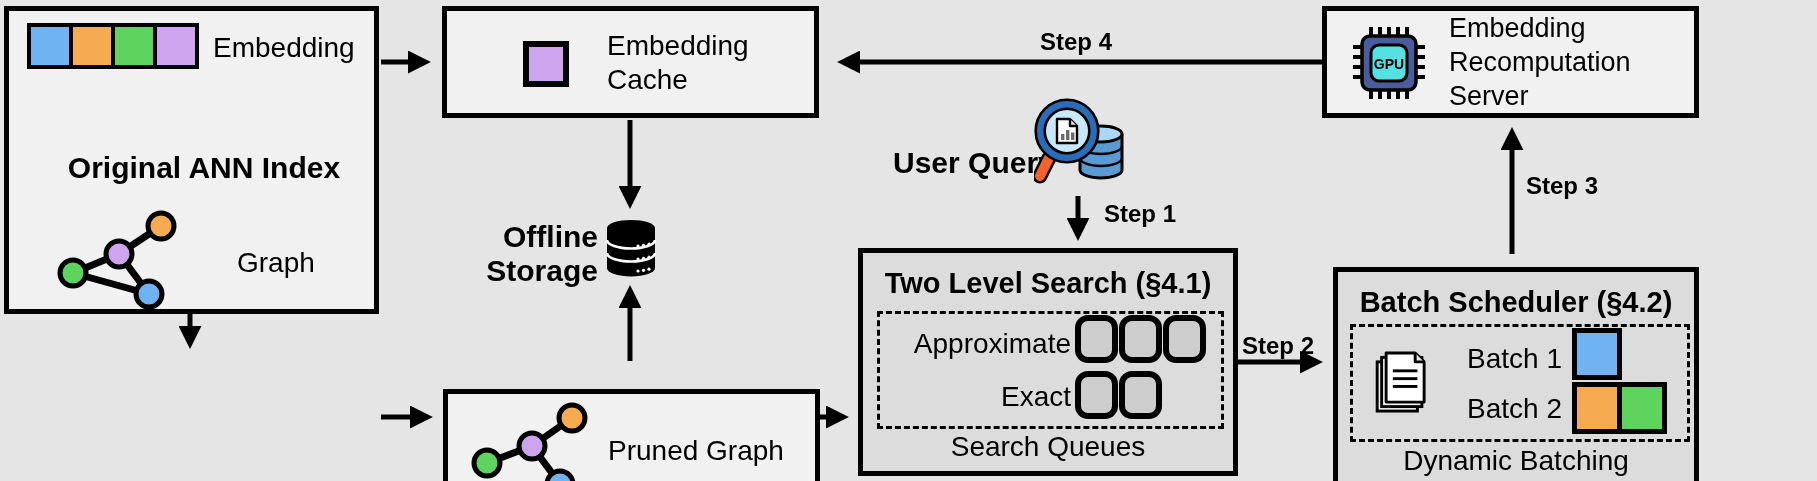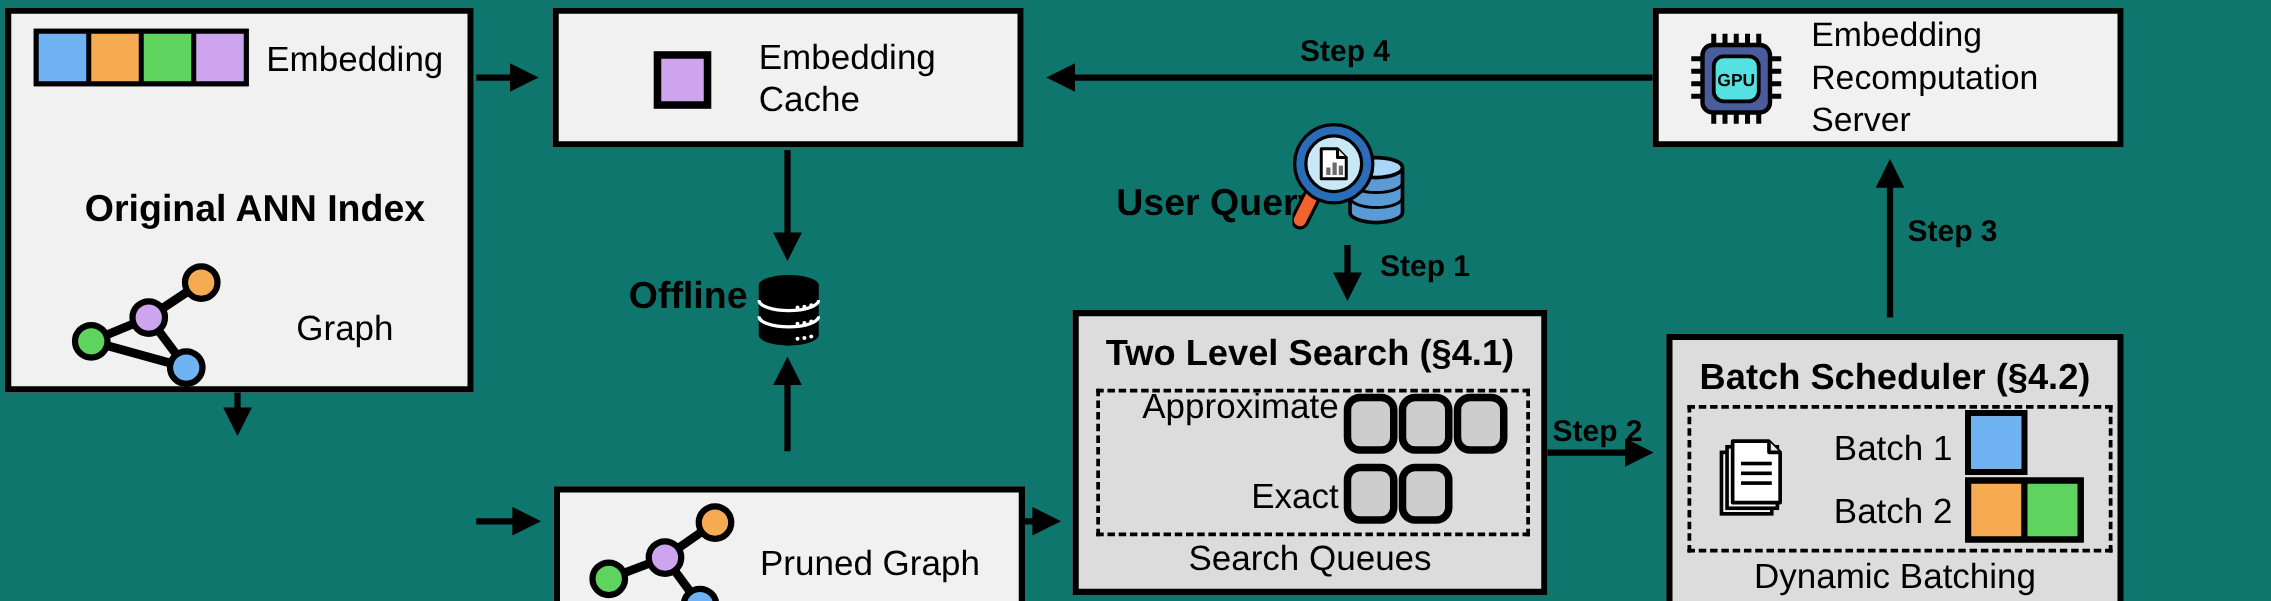--- a/index.html
+++ b/index.html
@@ -5,21 +5,21 @@
   :root{
     --blue:#6FB3F2; --orange:#F6AB52; --green:#5ED45E; --purple:#CFA4EF;
     --box-light:#F1F1F1; --box-dark:#DCDCDC; --queue-fill:#CDCDCD;
     --gpu-chip:#4A5C9B; --gpu-core:#55E1E1;
     --query-db:#5B9BD5; --query-db-top:#A9D7F5; --query-lens:#C9E8F7;
     --query-rim:#2B6CB8; --query-handle:#F2622E;
     --ink:#000;
   }
   *{box-sizing:border-box;margin:0;padding:0;}
   body{background:#fff;font-family:"Liberation Sans",sans-serif;color:var(--ink);}
-  .canvas{position:relative;width:1817px;height:481px;background:#0f766e;overflow:hidden;}
+  .canvas{position:relative;width:1817px;height:481px;background:#e5e5e5;overflow:hidden;}
   .box{position:absolute;border:5px solid #000;}
   .light{background:var(--box-light);}
   .dark{background:var(--box-dark);}
   .arrows{position:absolute;left:0;top:0;width:1817px;height:481px;pointer-events:none;z-index:5;}
   .lbl{position:absolute;white-space:nowrap;}
   .t28{font-size:28px;line-height:34px;}
   .t27{font-size:27px;line-height:35px;}
   .b30{font-size:30px;font-weight:bold;line-height:38px;padding-left:25px;}
   .b29{font-size:29px;font-weight:bold;}
   .b24{font-size:24px;font-weight:bold;}
@@ -124,20 +124,21 @@
       <rect x="11" y="11" width="54" height="54" rx="8" fill="var(--gpu-chip)" stroke="#000" stroke-width="3.5"></rect>
       <rect x="20" y="20" width="36" height="36" rx="8" fill="var(--gpu-core)" stroke="#000" stroke-width="3"></rect>
       <text x="38" y="43.5" font-size="14" font-weight="bold" text-anchor="middle" fill="#000">GPU</text>
     </svg>
     <div class="lbl t27" style="left:122px;top:0px;">Embedding</div>
     <div class="lbl t27" style="left:122px;top:34px;">Recomputation</div>
     <div class="lbl t27" style="left:122px;top:68px;">Server</div>
   </div>
 
   <div class="lbl b30" style="left:448px;top:218px;width:150px;text-align:right;">Offline</div>
+  <div class="lbl b30" style="left:448px;top:252px;width:150px;text-align:right;">Storage</div>
   <svg class="ricon" style="left:606px;top:219px;" width="50" height="58" viewBox="0 0 50 58">
     <path d="M1 9 v40 a24 8.5 0 0 0 48 0 v-40" fill="#000"></path>
     <ellipse cx="25" cy="9" rx="24" ry="8" fill="#000"></ellipse>
     <path d="M1 21 a24 8.5 0 0 0 48 0" fill="none" stroke="#fff" stroke-width="2.6"></path>
     <path d="M1 34 a24 8.5 0 0 0 48 0" fill="none" stroke="#fff" stroke-width="2.6"></path>
     <g fill="#fff">
       <circle cx="32" cy="27" r="1.6"></circle>
         <circle cx="37.5" cy="26.3" r="1.6"></circle>
         <circle cx="43" cy="25.2" r="1.6"></circle>
       <circle cx="32" cy="40" r="1.6"></circle>
@@ -169,21 +170,21 @@
     <g fill="#6a6a6a">
       <rect x="27" y="36" width="3.4" height="6"></rect>
       <rect x="32" y="32" width="3.4" height="10"></rect>
       <rect x="37" y="34.5" width="3.4" height="7.5"></rect>
     </g>
   </svg>
 
   <div class="box dark" style="left:858px;top:248px;width:380px;height:228px;">
     <div class="lbl b29 center" style="top:14px;left:0;">Two Level Search (§4.1)</div>
     <div class="dashed" style="left:14px;top:58px;width:347px;height:118px;"></div>
-    <div class="lbl t28" style="left:8px;top:55px;width:200px;text-align:right;">Approximate</div>
+    <div class="lbl t28" style="left:8px;top:74px;width:200px;text-align:right;">Approximate</div>
     <div class="qrow" style="left:212px;top:62px;">
       <div class="qsq"></div>
         <div class="qsq"></div>
         <div class="qsq"></div>
     </div>
     <div class="lbl t28" style="left:8px;top:127px;width:200px;text-align:right;">Exact</div>
     <div class="qrow" style="left:212px;top:118px;">
       <div class="qsq"></div>
         <div class="qsq"></div>
     </div>

